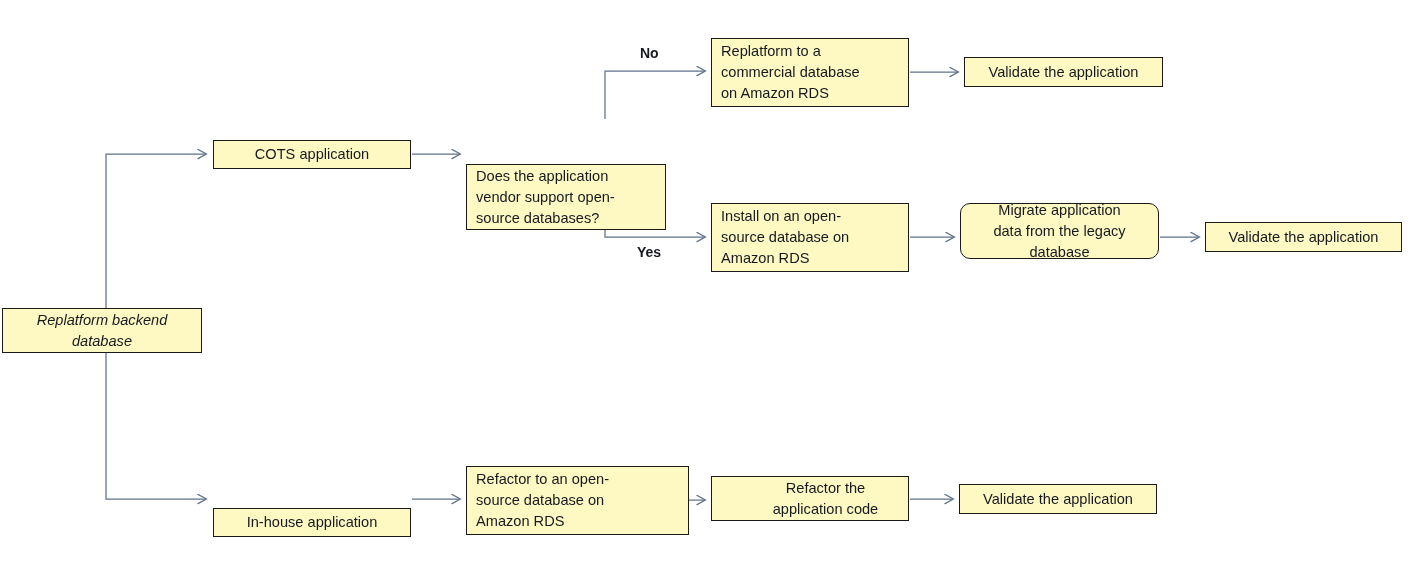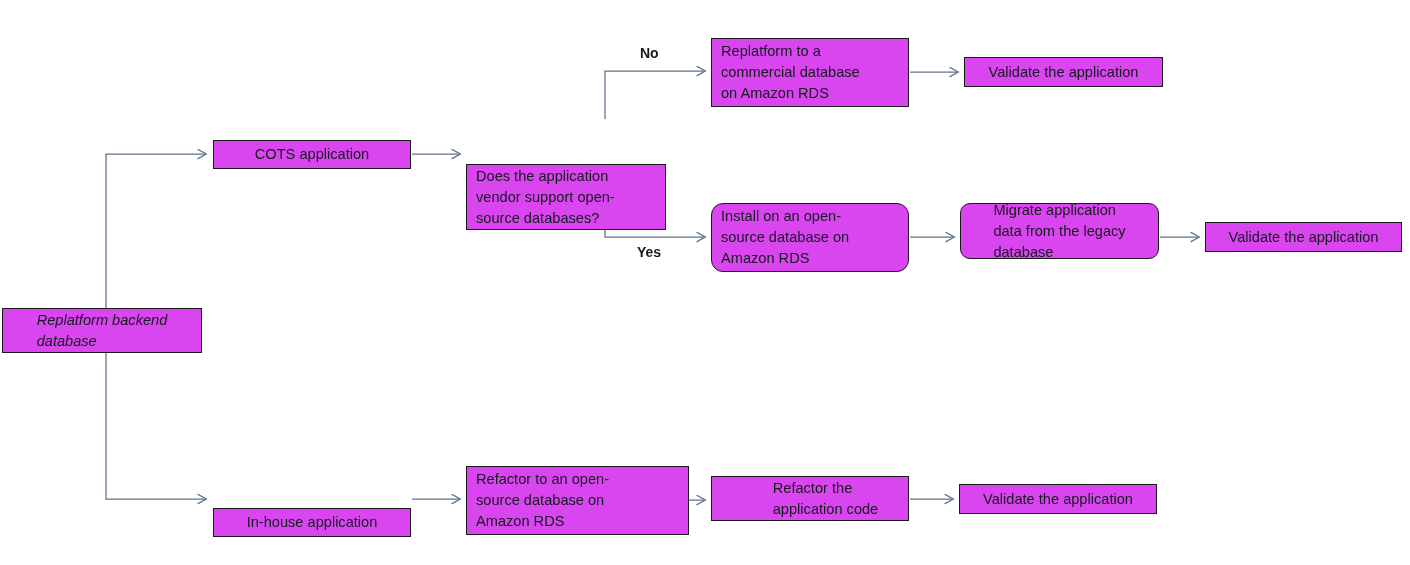--- a/index.html
+++ b/index.html
@@ -20,31 +20,31 @@
     left: 0;
     top: 0;
     width: 1410px;
     height: 565px;
     pointer-events: none;
   }
   .node {
     position: absolute;
     box-sizing: border-box;
     border: 1.4px solid #1a1a1a;
-    background: #d946ef;
+    background: #fef9c3;
     color: #16191f;
     font-size: 14.6px;
     line-height: 21px;
     display: flex;
     flex-direction: column;
     justify-content: center;
     padding: 3px 9px;
     white-space: pre-line;
   }
-  .node.center { align-items: center; text-align: left; }
+  .node.center { align-items: center; text-align: center; }
   .node.left   { align-items: flex-start; text-align: left; }
   .edge-label {
     position: absolute;
     font-size: 14px;
     font-weight: bold;
     color: #16191f;
     white-space: nowrap;
   }
 </style>
 </head>
@@ -75,21 +75,21 @@
       <div class="node center" style="left: 2px; top: 308px; width: 200px; height: 45px; border-color: rgb(26, 26, 26); color: rgb(22, 25, 31); font-style: italic;">Replatform backend
 database</div>
       <div class="node center" style="left: 213px; top: 140px; width: 198px; height: 29px; border-color: rgb(26, 26, 26); color: rgb(22, 25, 31);">COTS application</div>
       <div class="node left" style="left: 466px; top: 119px; width: 200px; height: 66px; border-color: rgb(26, 26, 26); color: rgb(22, 25, 31); margin-top: 45px;">Does the application
 vendor support open-
 source databases?</div>
       <div class="node left" style="left: 711px; top: 38px; width: 198px; height: 69px; border-color: rgb(26, 26, 26); color: rgb(22, 25, 31);">Replatform to a
 commercial database
 on Amazon RDS</div>
       <div class="node center" style="left: 964px; top: 57px; width: 199px; height: 30px; border-color: rgb(26, 26, 26); color: rgb(22, 25, 31);">Validate the application</div>
-      <div class="node left" style="left: 711px; top: 203px; width: 198px; height: 69px; border-color: rgb(26, 26, 26); color: rgb(22, 25, 31); border-radius: 12px;">Install on an open-
+      <div class="node left" style="left: 711px; top: 203px; width: 198px; height: 69px; border-color: rgb(26, 26, 26); color: rgb(22, 25, 31);">Install on an open-
 source database on
 Amazon RDS</div>
       <div class="node center" style="left: 960px; top: 203px; width: 199px; height: 56px; border-color: rgb(26, 26, 26); color: rgb(22, 25, 31); border-radius: 10px;">Migrate application
 data from the legacy
 database</div>
       <div class="node center" style="left: 1205px; top: 222px; width: 197px; height: 30px; border-color: rgb(26, 26, 26); color: rgb(22, 25, 31);">Validate the application</div>
       <div class="node center" style="left: 213px; top: 484px; width: 198px; height: 29px; border-color: rgb(26, 26, 26); color: rgb(22, 25, 31); margin-top: 24px;">In-house application</div>
       <div class="node left" style="left: 466px; top: 466px; width: 223px; height: 69px; border-color: rgb(26, 26, 26); color: rgb(22, 25, 31);">Refactor to an open-
 source database on
 Amazon RDS</div>

